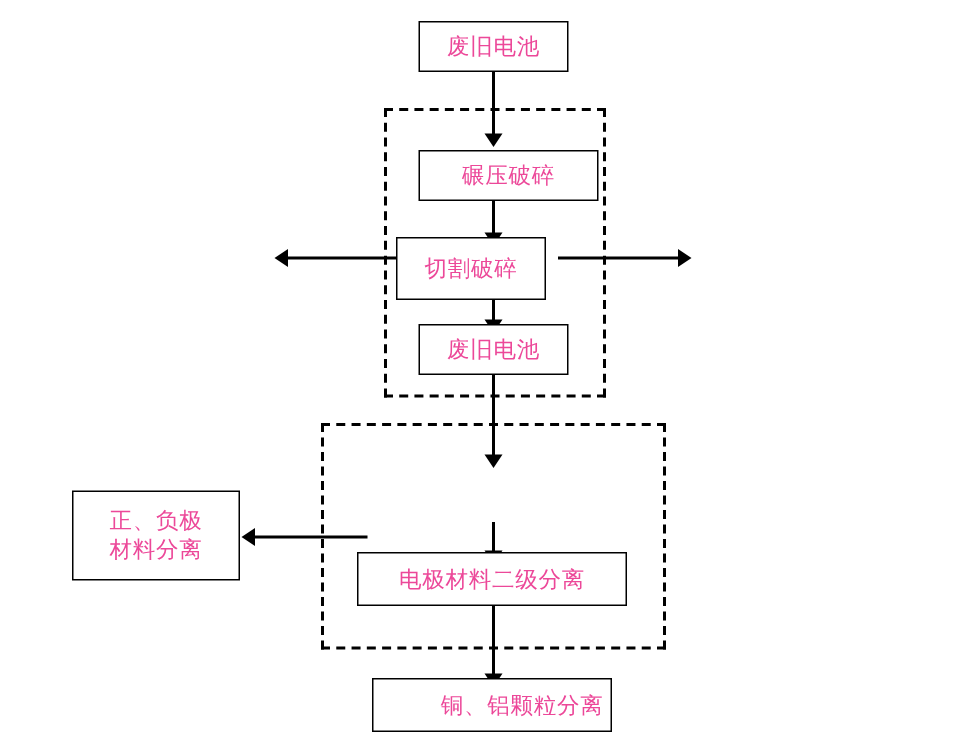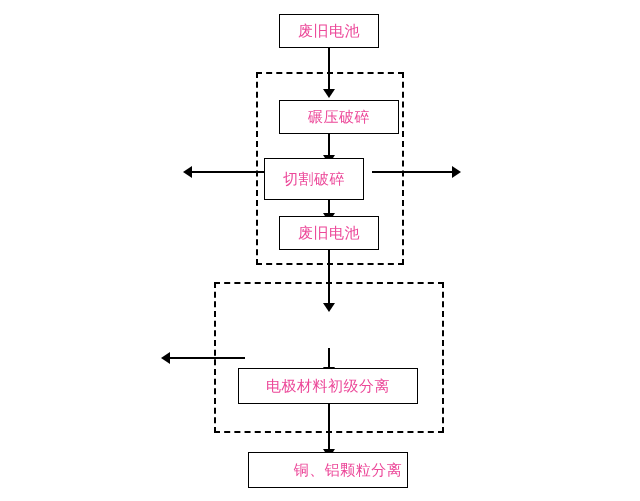--- a/index.html
+++ b/index.html
@@ -106,18 +106,20 @@
 
   <div class="node" style="left:279px; top:100px; width:120px; height:34px;">碾压破碎</div>
 
   <div class="node" style="left:264px; top:158px; width:100px; height:42px;">切割破碎</div>
 
   <div class="node" style="left:279px; top:216px; width:100px; height:34px;">废旧电池</div>
 
 
 
 
-  <div class="node" style="left:238px; top:368px; width:180px; height:36px;">电极材料初级分离</div>
+  <div class="node" style="left:238px; top:368px; width:180px; height:36px;">电极材料二级分离</div>
 
+  <div class="node" style="left:48px; top:327px; width:112px; height:60px;">正、负极
+材料分离</div>
 
   <div class="node" style="left:248px; top:452px; width:160px; height:36px;padding-left:40px;">铜、铝颗粒分离</div>
 
 </div>
 
 </body></html>

